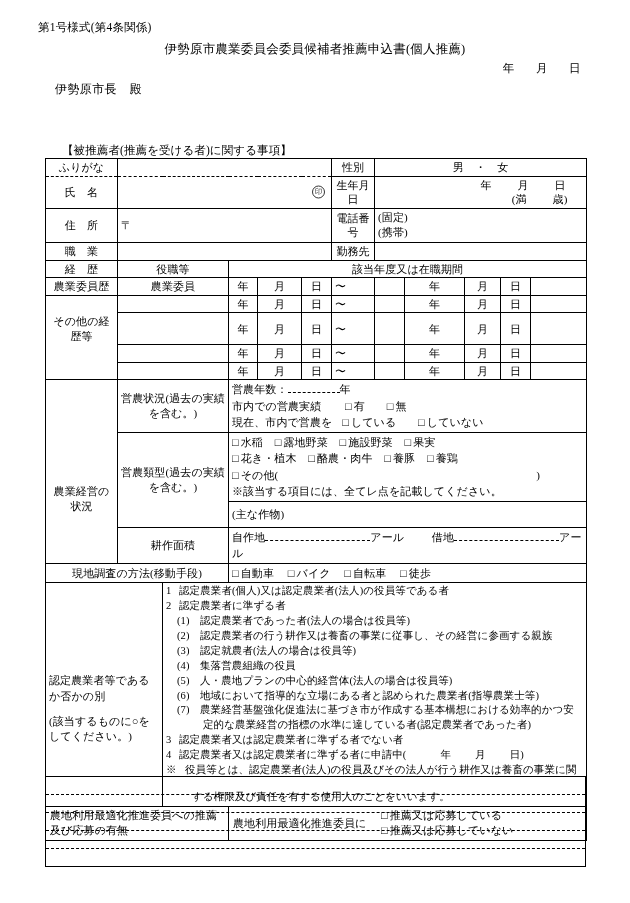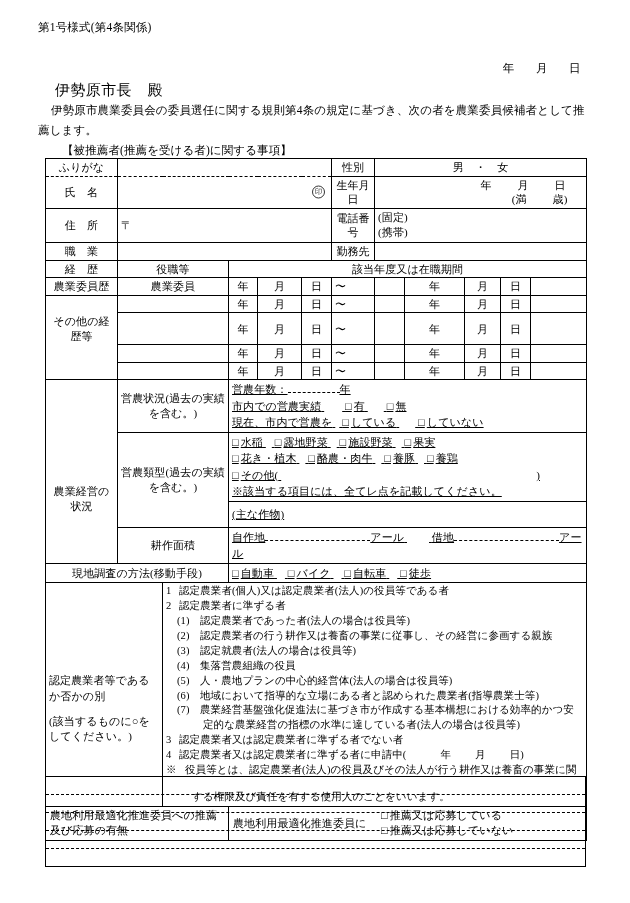--- a/index.html
+++ b/index.html
@@ -47,21 +47,21 @@
     top: 61px;
     font-size: 11.5px;
     letter-spacing: 0.3px;
   }
   .date-line span { display: inline-block; }
   .date-line .g { width: 30px; text-align: center; }
   .addressee {
     position: absolute;
     left: 55px;
     top: 81px;
-    font-size: 15px;
+    font-size: 12px;
     letter-spacing: 0.4px;
   }
   .intro {
     position: absolute;
     left: 38px;
     top: 100px;
     width: 556px;
     font-size: 11.5px;
     line-height: 20px;
     text-indent: 13px;
@@ -118,21 +118,21 @@
 
   .dob-row1 { text-align: right; padding-right: 6px; letter-spacing:0.2px; }
   .dob-row2 { text-align: right; padding-right: 4px; }
   .dob-row1 i, .dob-row2 i { font-style: normal; display:inline-block; }
   .dob-row1 .u { width: 34px; text-align:center; }
   .dob-row2 .u { width: 38px; text-align:center; }
 
   .tel-lines { line-height: 1.45; padding: 1px 4px; margin-left: 44px; }
 
   
-  .plain { line-height: 1.5; padding: 2px 4px; text-decoration: underline; }
+  .plain { line-height: 1.5; padding: 2px 4px; }
   .dotted-fill {
     display: inline-block;
     border-bottom: 1px dashed #000;
     height: 11px;
   }
   .chk { margin-right: 2px; }
 
   
   .cf-list { padding: 2px 3px 2px 5px; line-height: 1.42; font-size: 10.5px; }
   .cf-list .n  { display:inline-block; width: 13px; }
@@ -146,29 +146,29 @@
   #tbl-reason td { height: 17px; padding: 0; }
 
   .nowrap { white-space: nowrap; }
 </style>
 </head>
 <body>
 
 <div class="page">
 
   <div class="form-code">第1号様式(第4条関係)</div>
+  <div class="doc-title">伊勢原市農業委員会委員候補者推薦申込書(個人推薦)</div>
 
   <div class="date-line">
     <span class="g">年</span>
     <span class="g">月</span>
     <span class="g">日</span>
   </div>
 
   <div class="addressee">伊勢原市長　殿</div>
-  <div class="intro">伊勢原市農業委員会の委員選任に関する規則第4条の規定に基づき、次の者を農業委員候補者として推薦します。</div>
 
   <div class="section-head" id="sec-nominee">【被推薦者(推薦を受ける者)に関する事項】</div>
 
   <table class="frm" id="tbl-main">
     <colgroup>
       <col style="width:72px">
       <col style="width:45px">
       <col style="width:66px">
       <col style="width:29px">
       <col style="width:44px">
@@ -393,21 +393,21 @@
       <td class="cf-list" colspan="10">
         <div><span class="n">1</span><span>認定農業者(個人)又は認定農業者(法人)の役員等である者</span></div>
         <div><span class="n">2</span><span>認定農業者に準ずる者</span></div>
         <div><span class="nn">(1)</span><span style="display:inline-block;width:8px"></span><span>認定農業者であった者(法人の場合は役員等)</span></div>
         <div><span class="nn">(2)</span><span style="display:inline-block;width:8px"></span><span>認定農業者の行う耕作又は養畜の事業に従事し、その経営に参画する親族</span></div>
         <div><span class="nn">(3)</span><span style="display:inline-block;width:8px"></span><span>認定就農者(法人の場合は役員等)</span></div>
         <div><span class="nn">(4)</span><span style="display:inline-block;width:8px"></span><span>集落営農組織の役員</span></div>
         <div><span class="nn">(5)</span><span style="display:inline-block;width:8px"></span><span>人・農地プランの中心的経営体(法人の場合は役員等)</span></div>
         <div><span class="nn">(6)</span><span style="display:inline-block;width:8px"></span><span>地域において指導的な立場にある者と認められた農業者(指導農業士等)</span></div>
         <div><span class="nn">(7)</span><span style="display:inline-block;width:8px"></span><span>農業経営基盤強化促進法に基づき市が作成する基本構想における効率的かつ安</span></div>
-        <div class="ind2">定的な農業経営の指標の水準に達している者(法人の場合は役員等)</div>
+        <div class="ind2">定的な農業経営の指標の水準に達している者(認定農業者であった者)</div>
         <div><span class="n">3</span><span>認定農業者又は認定農業者に準ずる者でない者</span></div>
         <div class="nowrap"><span class="n">4</span><span>認定農業者又は認定農業者に準ずる者に申請中(</span><span style="display:inline-block;width:34px"></span><span>年</span><span style="display:inline-block;width:24px"></span><span>月</span><span style="display:inline-block;width:24px"></span><span>日)</span></div>
         <div><span class="n">※</span><span style="display:inline-block;width:6px"></span><span>役員等とは、認定農業者(法人)の役員及びその法人が行う耕作又は養畜の事業に関</span></div>
         <div class="ind-note">する権限及び責任を有する使用人のことをいいます。</div>
       </td>
     </tr>
 
     <tr style="height:26px">
       <td class="l" colspan="3" style="padding-left:4px;line-height:1.35">農地利用最適化推進委員への推薦及び応募の有無</td>
       <td class="l" colspan="9" style="padding-left:4px">

